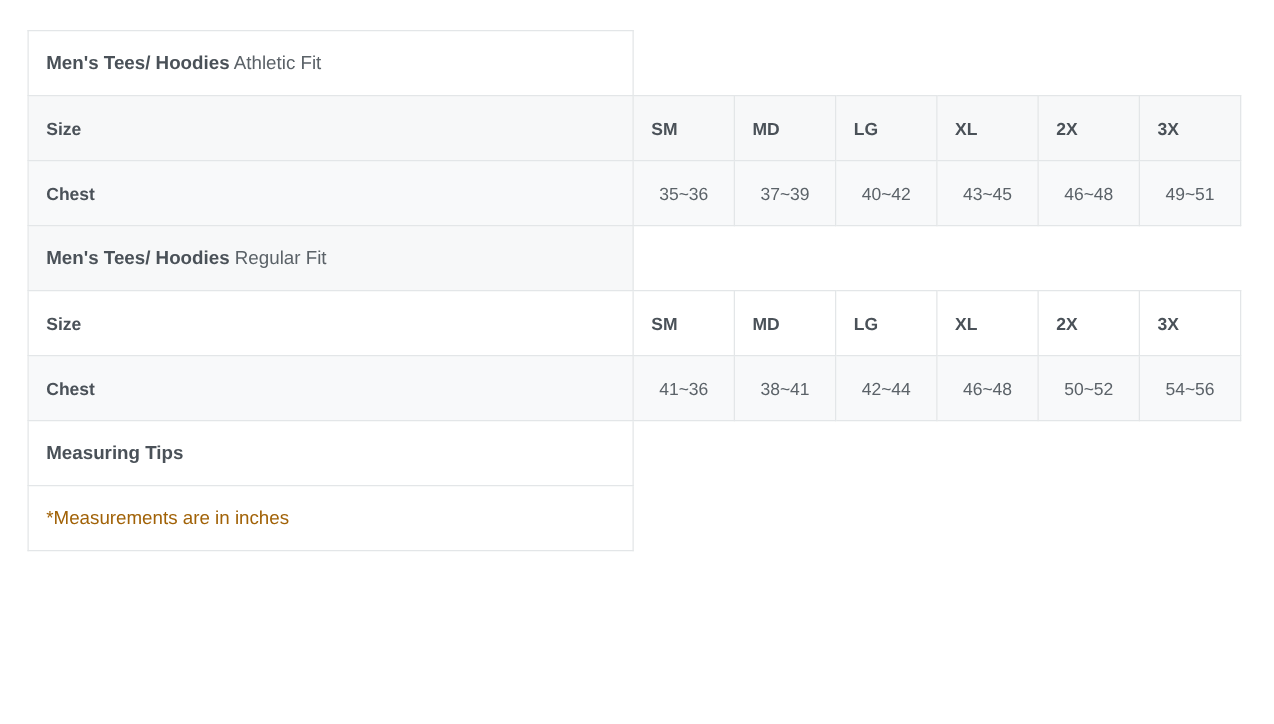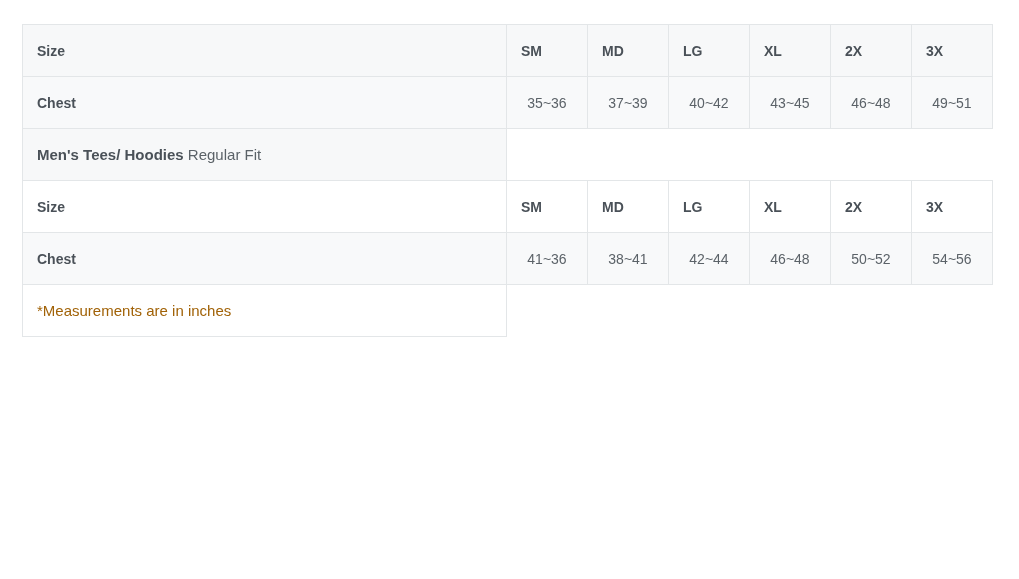--- a/index.html
+++ b/index.html
@@ -90,20 +90,32 @@
       <col class="c-label">
       <col class="c-size">
         <col class="c-size">
         <col class="c-size">
       <col class="c-size">
         <col class="c-size">
         <col class="c-size">
     </colgroup>
     <tbody>
 
+      <tr class="row-white">
+        <td class="label-cell">
+          <span class="lead">Men's Tees/ Hoodies</span>
+          <span class="rest">Athletic Fit</span>
+        </td>
+        <td class="empty-cell"></td>
+        <td class="empty-cell"></td>
+        <td class="empty-cell"></td>
+        <td class="empty-cell"></td>
+        <td class="empty-cell"></td>
+        <td class="empty-cell"></td>
+      </tr>
 
       <tr class="row-head">
         <td class="size-head">Size</td>
         <td class="size-head">SM</td>
         <td class="size-head">MD</td>
         <td class="size-head">LG</td>
         <td class="size-head">XL</td>
         <td class="size-head">2X</td>
         <td class="size-head">3X</td>
       </tr>
@@ -144,20 +156,29 @@
       <tr class="row-alt">
         <td class="size-head">Chest</td>
         <td class="size-val">41~36</td>
         <td class="size-val">38~41</td>
         <td class="size-val">42~44</td>
         <td class="size-val">46~48</td>
         <td class="size-val">50~52</td>
         <td class="size-val">54~56</td>
       </tr>
 
+      <tr class="row-white">
+        <td class="tips-cell">Measuring Tips</td>
+        <td class="empty-cell"></td>
+        <td class="empty-cell"></td>
+        <td class="empty-cell"></td>
+        <td class="empty-cell"></td>
+        <td class="empty-cell"></td>
+        <td class="empty-cell"></td>
+      </tr>
 
 
       <tr class="row-white">
         <td class="note-cell">*Measurements are in inches</td>
         <td class="empty-cell"></td>
         <td class="empty-cell"></td>
         <td class="empty-cell"></td>
         <td class="empty-cell"></td>
         <td class="empty-cell"></td>
         <td class="empty-cell"></td>

